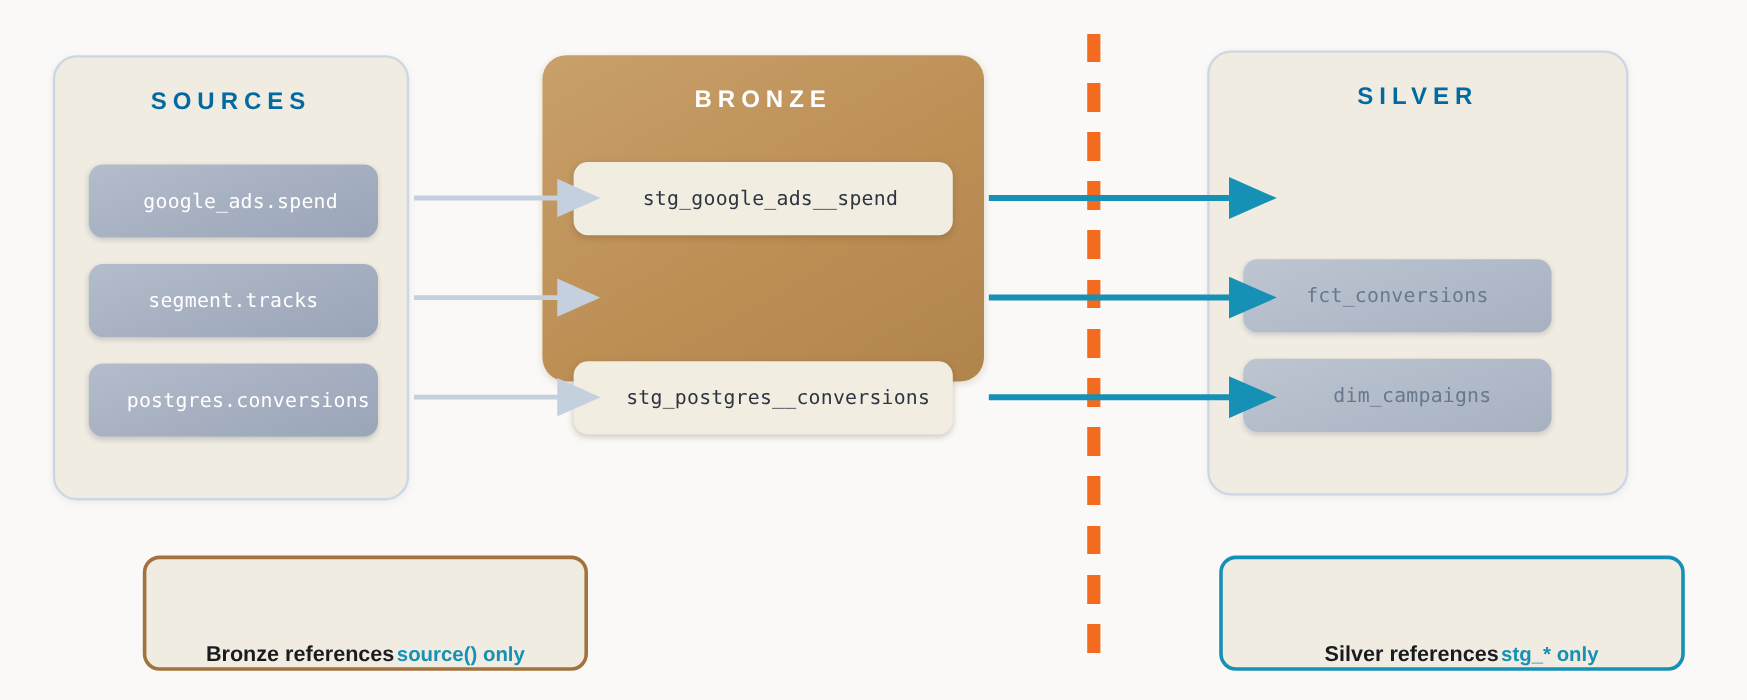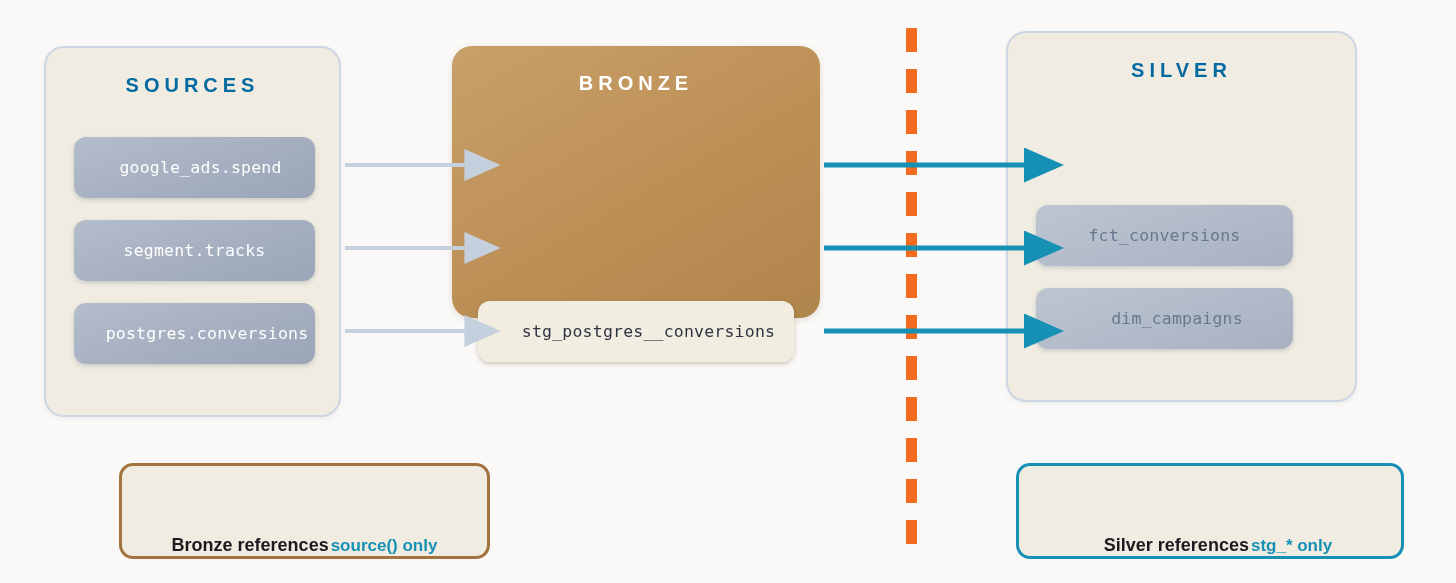--- a/index.html
+++ b/index.html
@@ -56,21 +56,21 @@
     border: 2px solid #cdd7e4;
     box-shadow: 0 2px 5px rgba(120,125,140,0.10);
   }
   .panel-bronze {
     left: 452px; top: 46px; width: 368px; height: 272px;
     background: linear-gradient(150deg, #c9a06a 0%, #bc8f55 55%, #b0854c 100%);
     border: none;
     box-shadow: 0 2px 6px rgba(120,90,50,0.18);
   }
   .panel-silver {
-    left: 1006px; top: 31px; width: 351px; height: 371px;
+    left: 1006px; top: 42px; width: 351px; height: 371px;
     background: #f0ece1;
     border: 2px solid #cdd7e4;
     box-shadow: 0 2px 5px rgba(120,125,140,0.10);
   }
 
   .panel-title {
     position: absolute;
     left: 0; right: 0;
     top: 26px;
     text-align: center;
@@ -162,20 +162,21 @@
 
     <div class="panel panel-sources">
       <div class="panel-title title-slate">SOURCES</div>
       <div class="node node-src row0">google_ads.spend</div>
       <div class="node node-src row1">segment.tracks</div>
       <div class="node node-src row2">postgres.conversions</div>
     </div>
 
     <div class="panel panel-bronze">
       <div class="panel-title title-white">BRONZE</div>
+      <div class="node node-bronze row0">stg_google_ads__spend</div>
       <div class="node node-bronze row2">stg_postgres__conversions</div>
     </div>
 
     <div class="panel panel-silver">
       <div class="panel-title title-slate">SILVER</div>
       <div class="node node-silver row1">fct_conversions</div>
       <div class="node node-silver row2">dim_campaigns</div>
     </div>
   </div>
 

